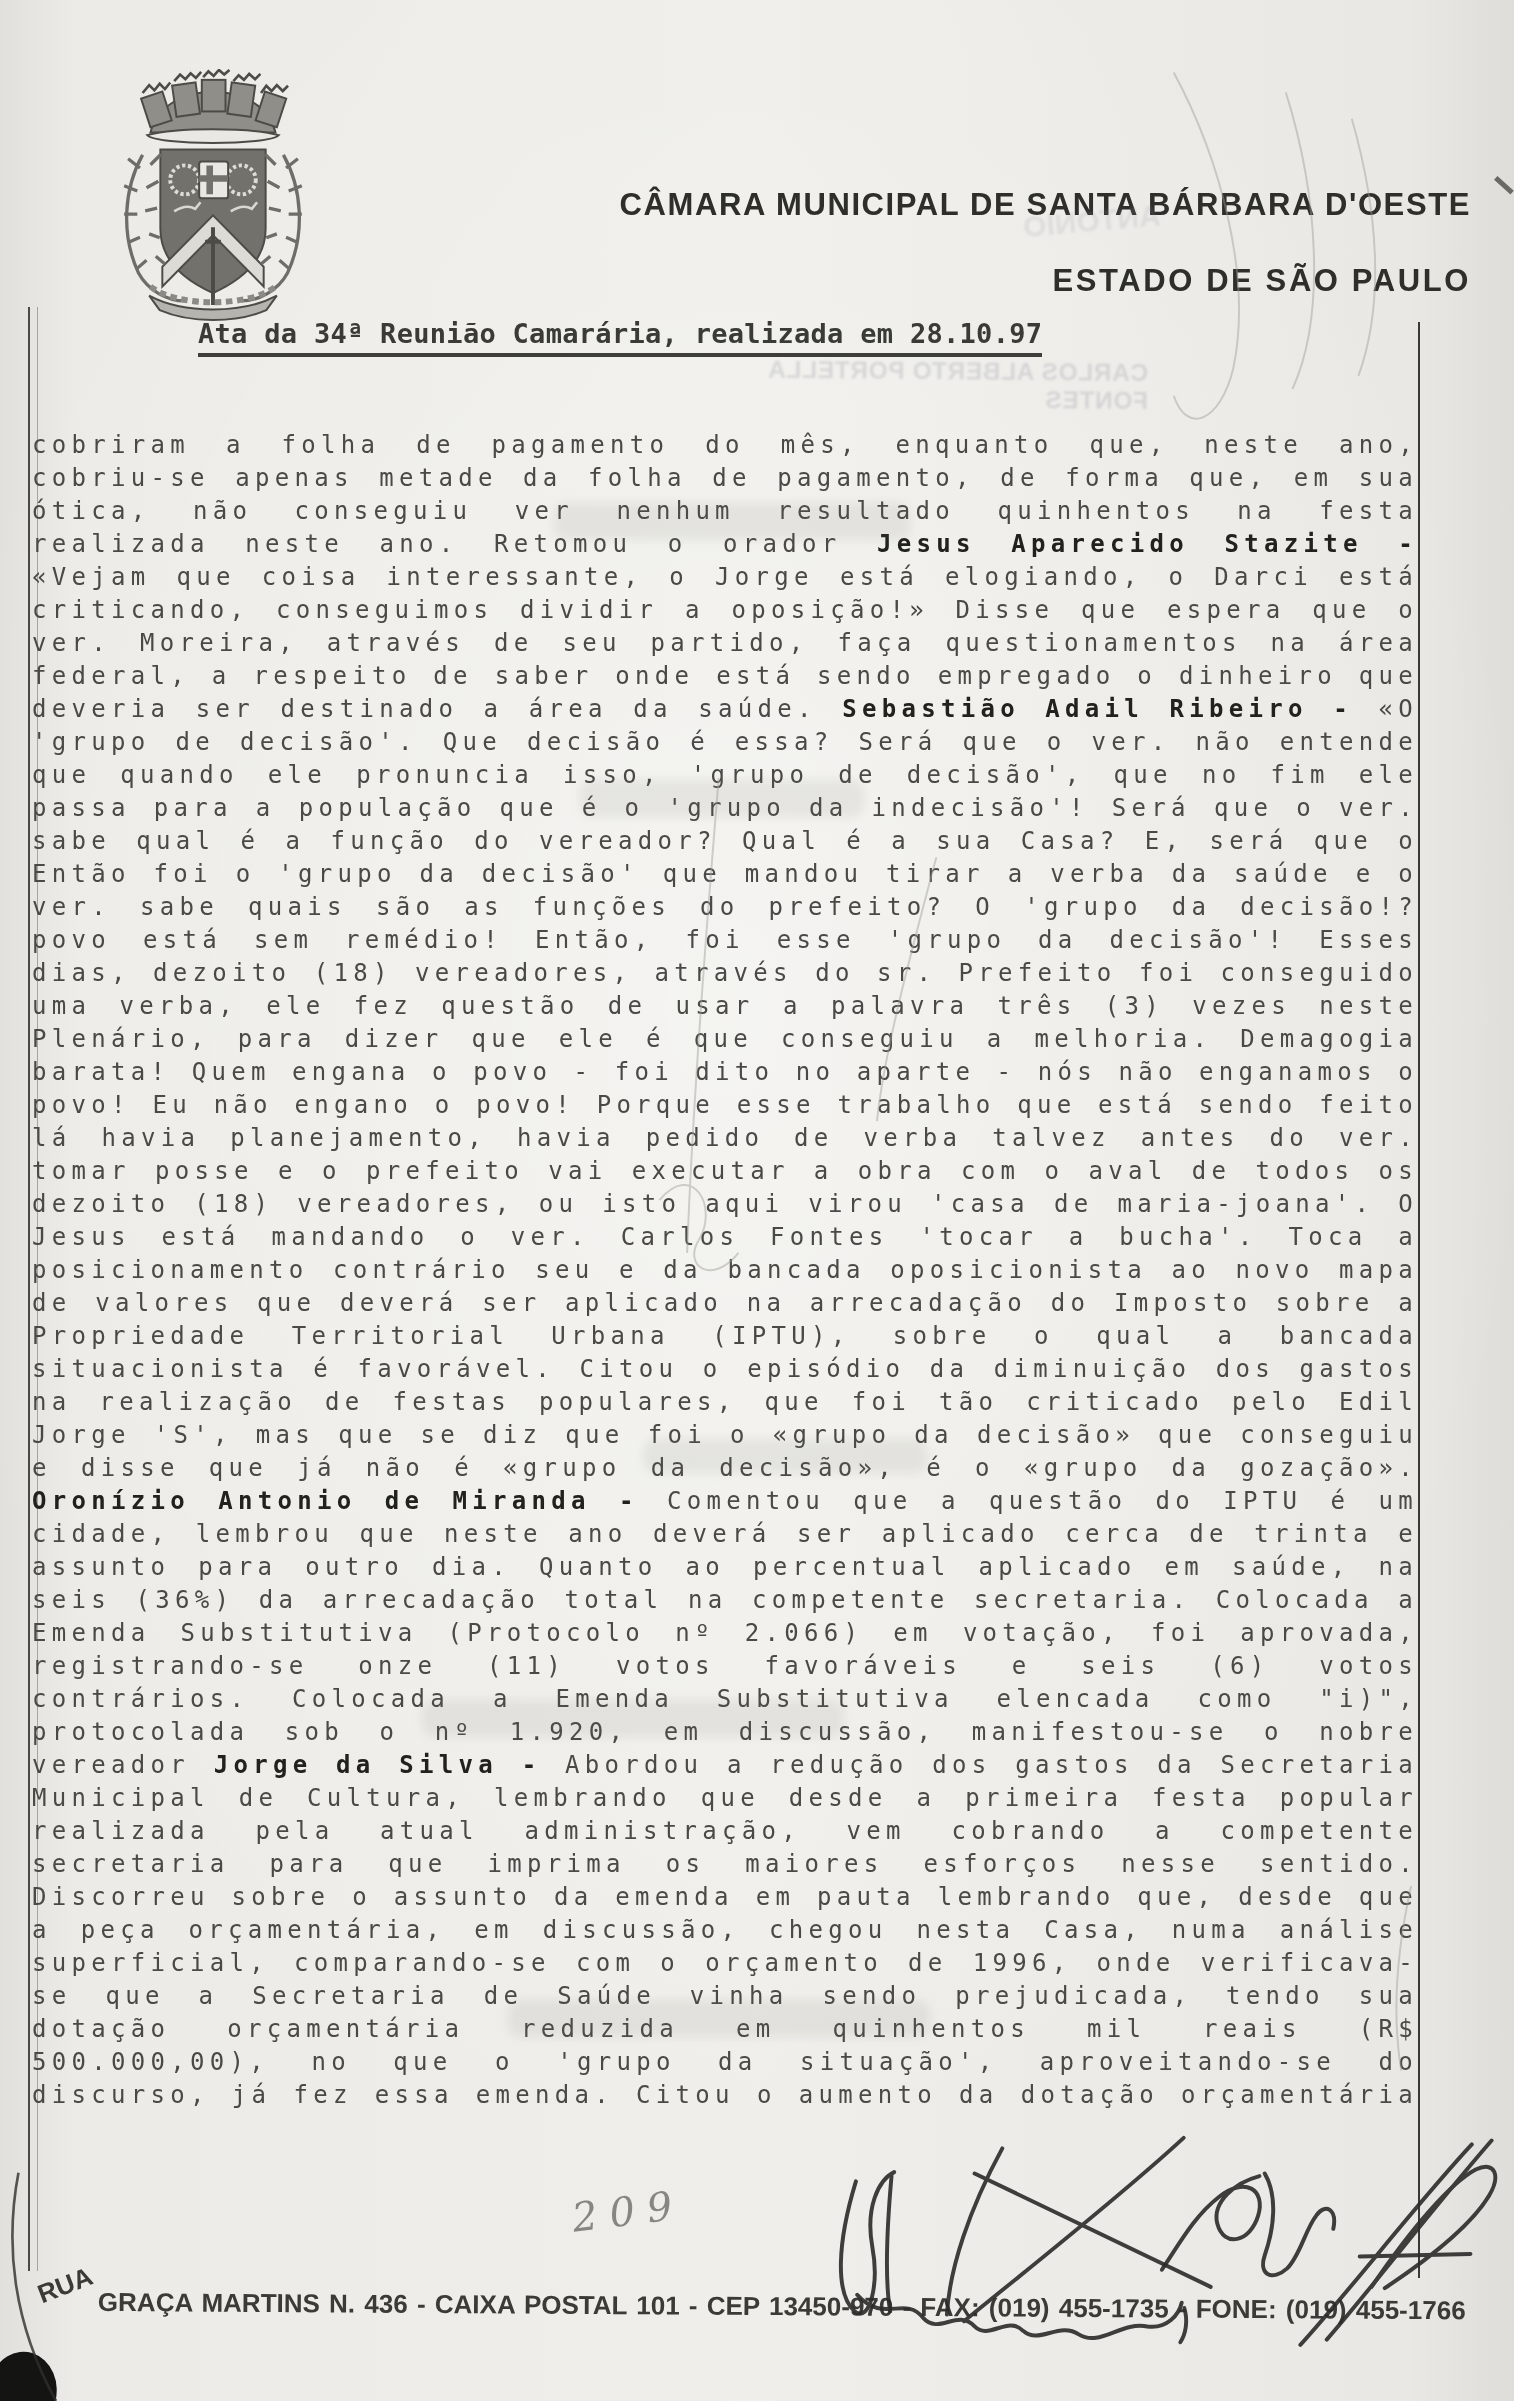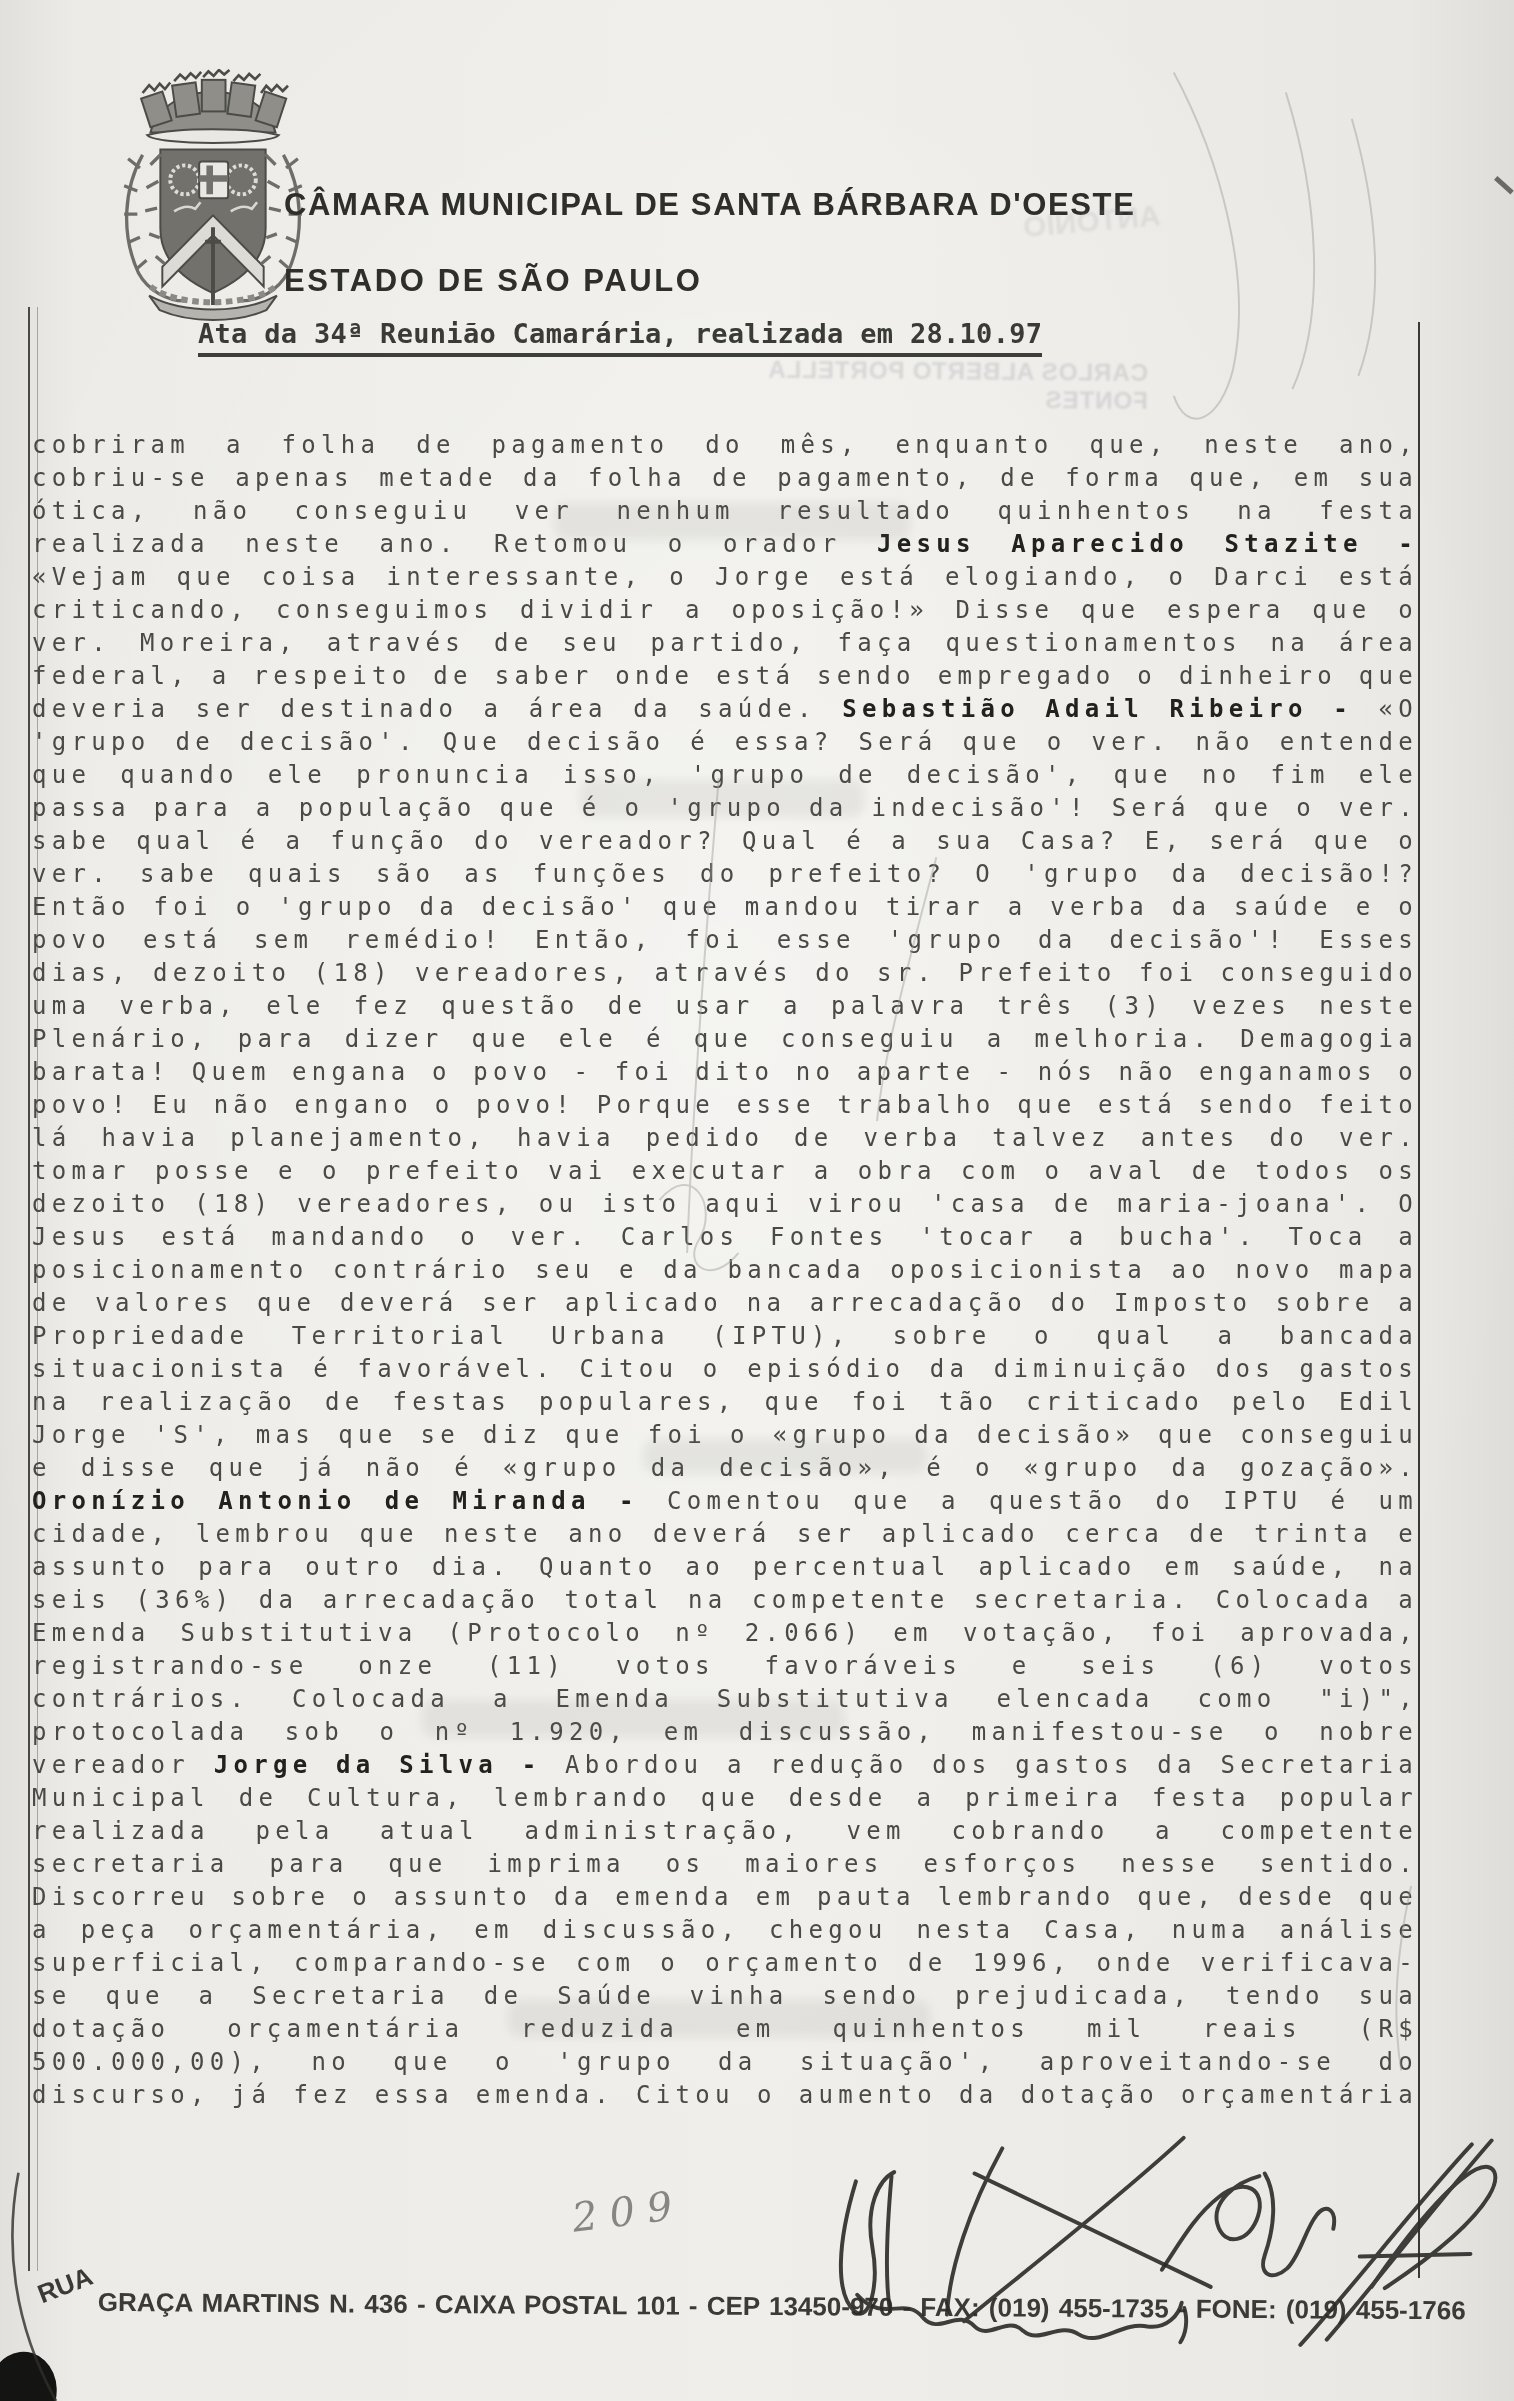--- a/index.html
+++ b/index.html
@@ -5,21 +5,21 @@
   html,body{margin:0;padding:0;background:#e6e4e0;}
   .page{
     position:relative; width:1514px; height:2401px; overflow:hidden;
     background:
       radial-gradient(ellipse 1187px 1715px at 48% 42%, rgba(255,255,255,.35), rgba(0,0,0,0) 70%),
       linear-gradient(90deg,#e2e0dc 0%, #ecebe7 5%, #efeeea 50%, #eae8e4 93%, #dfddd9 100%);
     font-family:"DejaVu Sans Mono", monospace;
   }
   .abs{position:absolute;}
   
-  .org{left:284px;width:1187px;text-align:left;color:#2e2e2b;
+  .org{left:284px;width:1187px;text-align:right;color:#2e2e2b;
        font-family:"Liberation Sans",sans-serif;font-weight:bold;}
   .org1{top:187px;font-size:31px;letter-spacing:1.6px;}
   .org2{top:232px;font-size:31px;letter-spacing:2.6px;margin-top:31px;}
   .title-wrap{left:198px;top:318px;}
   .title-wrap span{
     font-family:"DejaVu Sans Mono",monospace;font-weight:bold;font-size:27px;
     color:#3a3a36;letter-spacing:0.3px;border-bottom:4px solid #3e3e3a;padding-bottom:4px;
   }
   
   .ghost{font-family:"Liberation Sans",sans-serif;font-weight:bold;color:#8d909c;
@@ -129,22 +129,22 @@
       <div class="tline"><span>realizada neste ano. Retomou o orador </span><b>Jesus Aparecido Stazite -</b></div>
       <div class="tline"><span>«Vejam que coisa interessante, o Jorge está elogiando, o Darci está</span></div>
       <div class="tline"><span>criticando, conseguimos dividir a oposição!» Disse que espera que o</span></div>
       <div class="tline"><span>ver. Moreira, através de seu partido, faça questionamentos na área</span></div>
       <div class="tline"><span>federal, a respeito de saber onde está sendo empregado o dinheiro que</span></div>
       <div class="tline"><span>deveria ser destinado a área da saúde. </span><b>Sebastião Adail Ribeiro -</b><span> «O</span></div>
       <div class="tline"><span>'grupo de decisão'. Que decisão é essa? Será que o ver. não entende</span></div>
       <div class="tline"><span>que quando ele pronuncia isso, 'grupo de decisão', que no fim ele</span></div>
       <div class="tline"><span>passa para a população que é o 'grupo da indecisão'! Será que o ver.</span></div>
       <div class="tline"><span>sabe qual é a função do vereador? Qual é a sua Casa? E, será que o</span></div>
+      <div class="tline"><span>Então foi o 'grupo da decisão' que mandou tirar a verba da saúde e o</span></div>
       <div class="tline"><span>ver. sabe quais são as funções do prefeito? O 'grupo da decisão!?</span></div>
-      <div class="tline"><span>Então foi o 'grupo da decisão' que mandou tirar a verba da saúde e o</span></div>
       <div class="tline"><span>povo está sem remédio! Então, foi esse 'grupo da decisão'! Esses</span></div>
       <div class="tline"><span>dias, dezoito (18) vereadores, através do sr. Prefeito foi conseguido</span></div>
       <div class="tline"><span>uma verba, ele fez questão de usar a palavra três (3) vezes neste</span></div>
       <div class="tline"><span>Plenário, para dizer que ele é que conseguiu a melhoria. Demagogia</span></div>
       <div class="tline"><span>barata! Quem engana o povo - foi dito no aparte - nós não enganamos o</span></div>
       <div class="tline"><span>povo! Eu não engano o povo! Porque esse trabalho que está sendo feito</span></div>
       <div class="tline"><span>lá havia planejamento, havia pedido de verba talvez antes do ver.</span></div>
       <div class="tline"><span>tomar posse e o prefeito vai executar a obra com o aval de todos os</span></div>
       <div class="tline"><span>dezoito (18) vereadores, ou isto aqui virou 'casa de maria-joana'. O</span></div>
       <div class="tline"><span>Jesus está mandando o ver. Carlos Fontes 'tocar a bucha'. Toca a</span></div>

